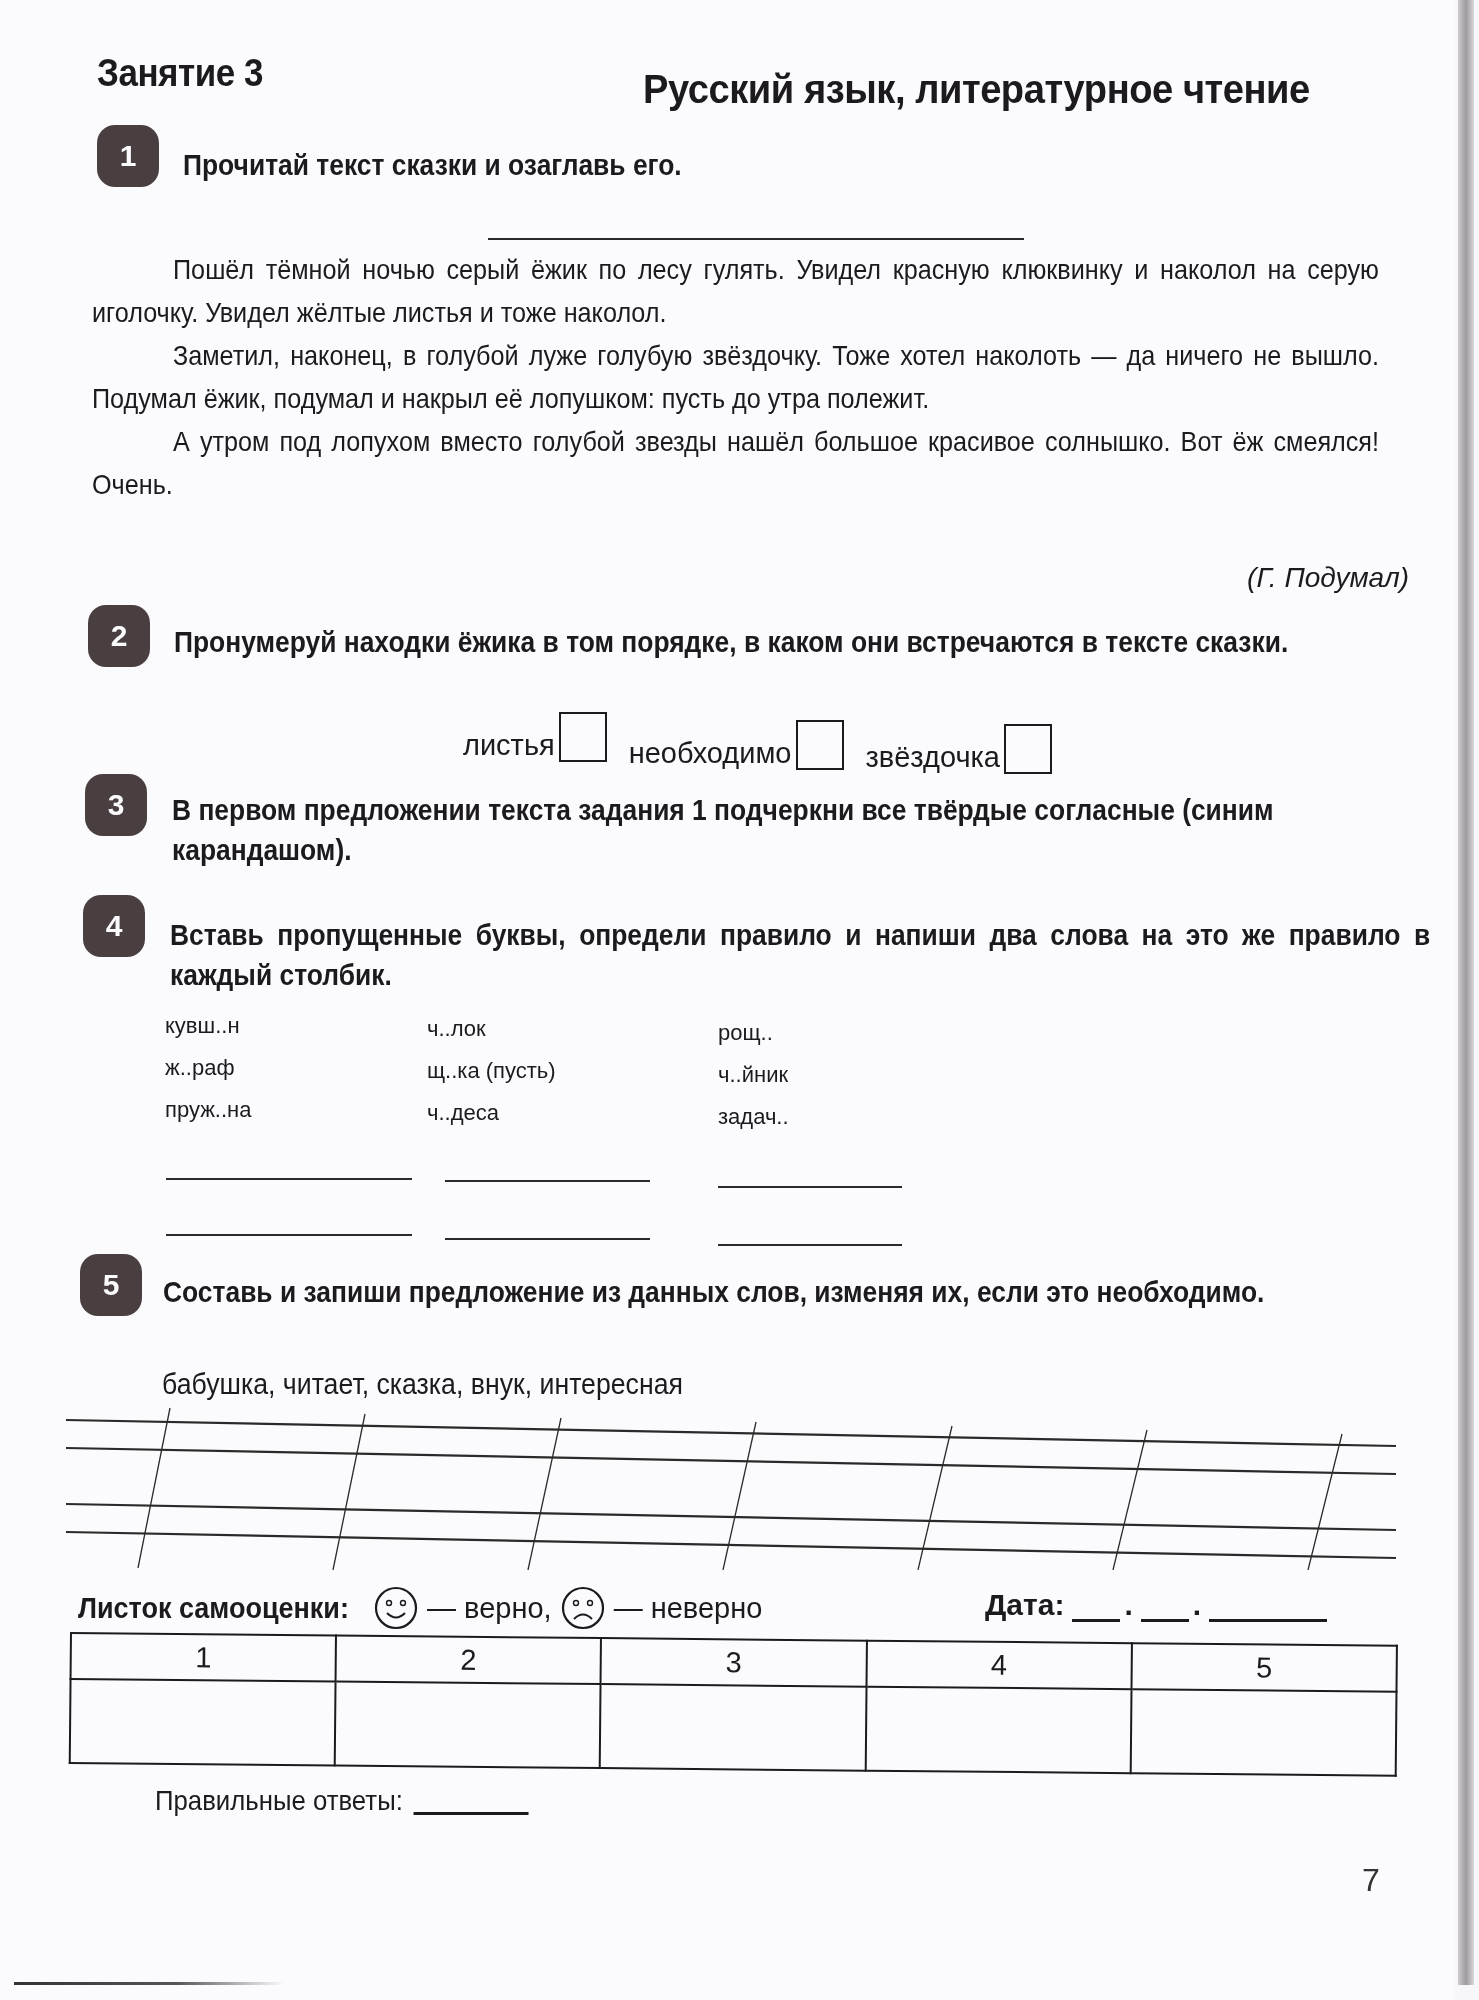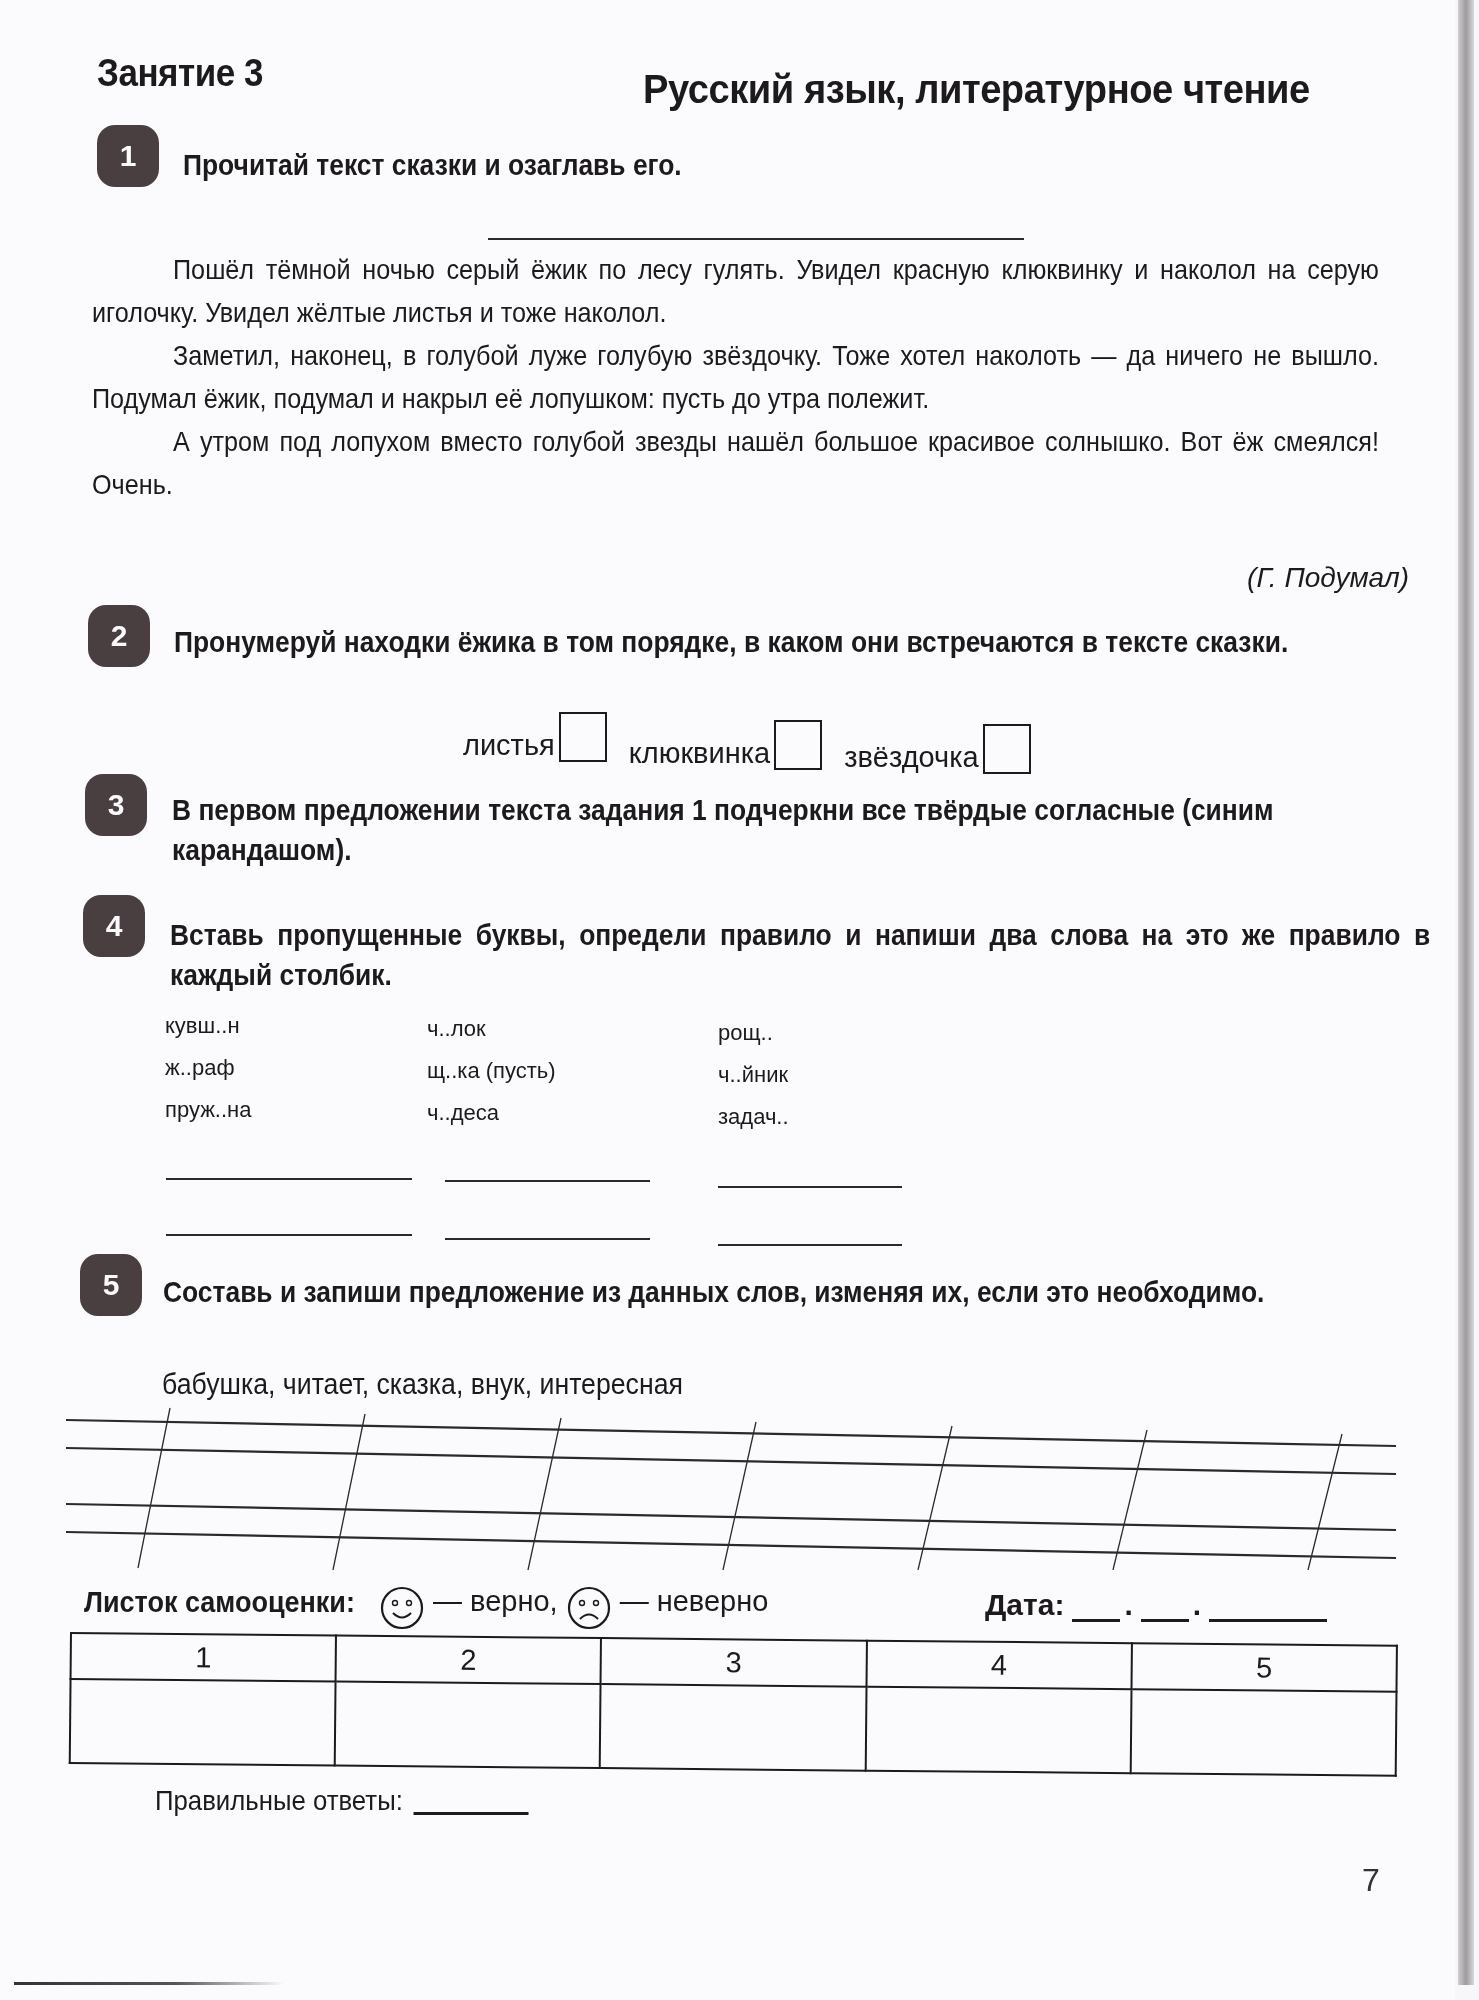--- a/index.html
+++ b/index.html
@@ -46,21 +46,21 @@
   .body-text p { margin: 0; text-indent: 90px; text-align: justify; }
   .body-text p + p { margin-top: 0; }
   .author { position: absolute; right: 70px; top: 562px; font-style: italic; font-size: 28px; }
   .title-line { position: absolute; left: 488px; top: 238px; width: 536px; height: 2px; background: #2a2a2a; }
   .find-row { position: absolute; left: 463px; top: 712px; display: flex; align-items: flex-start; font-size: 29px; }
   .find-item { display: flex; align-items: flex-end; margin-right: 22px; }
   .checkbox { width: 44px; height: 46px; border: 2.5px solid #1c1a1c; margin-left: 4px; background: transparent; }
   .col { position: absolute; font-size: 22px; line-height: 42px; }
   .ans-line { position: absolute; height: 2px; background: #2a2a2a; }
   .words { position: absolute; left: 162px; top: 1368px; font-size: 29px; transform: scaleX(0.92); transform-origin: left; }
-  .assess { position: absolute; left: 84px; top: 1585px; display: flex; font-size: 29px; }
+  .assess { position: absolute; left: 78px; top: 1585px; display: flex; align-items: center; font-size: 29px; }
   .assess-label { font-weight: bold; font-size: 30px; transform: scaleX(0.9); transform-origin: left; margin-right: -14px; }
   .face { width: 46px; height: 46px; margin: 0 8px; }
   .date { position: absolute; left: 985px; top: 1588px; font-size: 30px; font-weight: bold; display: flex; align-items: flex-end; }
   .date-blank { display: inline-block; height: 3px; background: #1c1a1c; margin-left: 8px; }
   .date-dot { margin-left: 4px; font-weight: bold; }
   table.score {
     position: absolute; left: 70px; top: 1632px; width: 1328px; border-collapse: collapse;
     transform: rotate(0.55deg); transform-origin: left top;
   }
   table.score td { border: 2px solid #1c1a1c; text-align: center; font-size: 29px; width: 20%; }
@@ -93,21 +93,21 @@
 <div class="author">(Г. Подумал)</div>
 
 <div class="badge" style="left:88px; top:605px;">2</div>
 <div class="task-text" style="left:174px; top:622px; width:1420px; text-align:justify; text-align-last:left;">Пронумеруй находки ёжика в том порядке, в каком они встречаются в тексте сказки.</div>
 <div class="find-row">
   <div class="find-item">
     <span>листья</span>
     <div class="checkbox"></div>
   </div>
   <div class="find-item" style="transform:translateY(8px)">
-    <span>клюквинка</span>
+    <span>необходимо</span>
     <div class="checkbox"></div>
   </div>
   <div class="find-item" style="transform:translateY(12px)">
     <span>звёздочка</span>
     <div class="checkbox"></div>
   </div>
 </div>
 
 <div class="badge" style="left:85px; top:774px;">3</div>
 <div class="task-text" style="left:172px; top:790px; width:1430px;">В первом предложении текста задания 1 подчеркни все твёрдые согласные (синим карандашом).</div>

